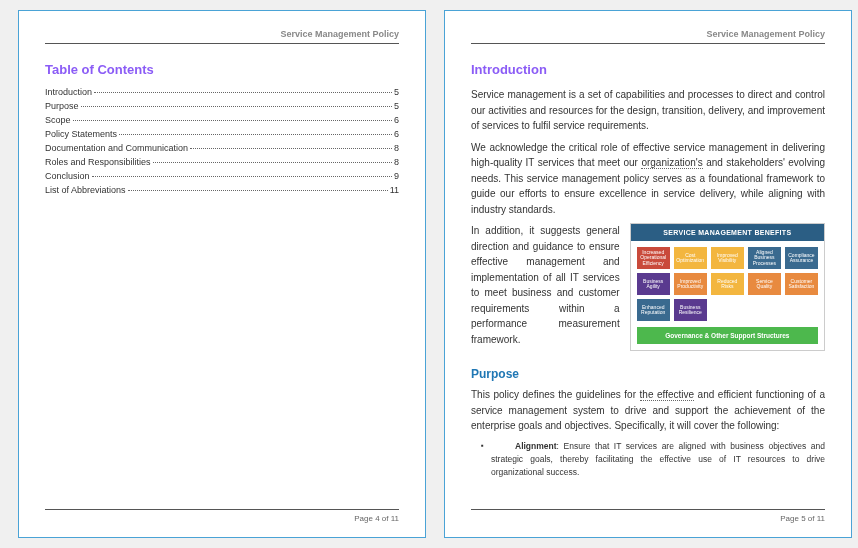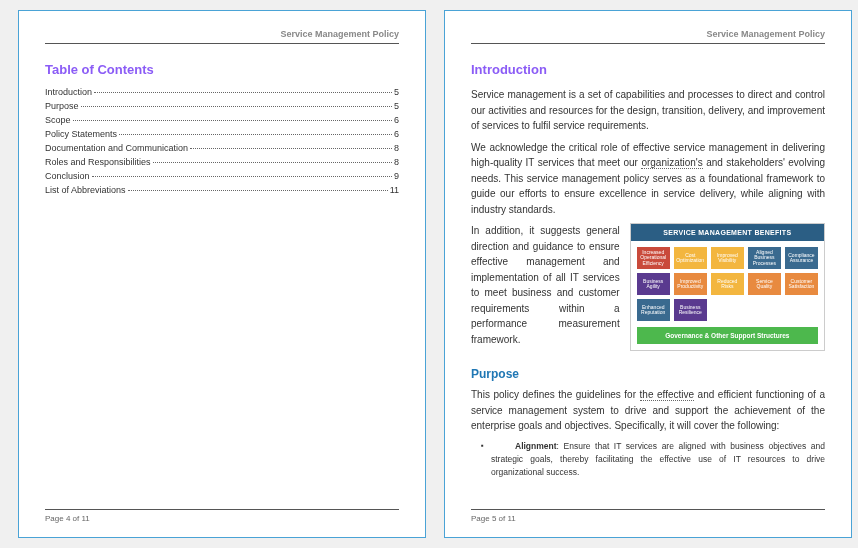--- a/index.html
+++ b/index.html
@@ -39,21 +39,21 @@
     border: none;
     border-top: 1px solid #555;
     margin-bottom: 10px;
   }
   .hr-bottom {
     border: none;
     border-top: 1px solid #555;
     margin-top: auto;
   }
   .footer {
-    text-align: left;
+    text-align: right;
     font-size: 8px;
     color: #666;
     padding-top: 4px;
   }
   h1.section-title {
     color: #8b5cf6;
     font-size: 13px;
     font-weight: bold;
     margin: 8px 0 10px 0;
   }

